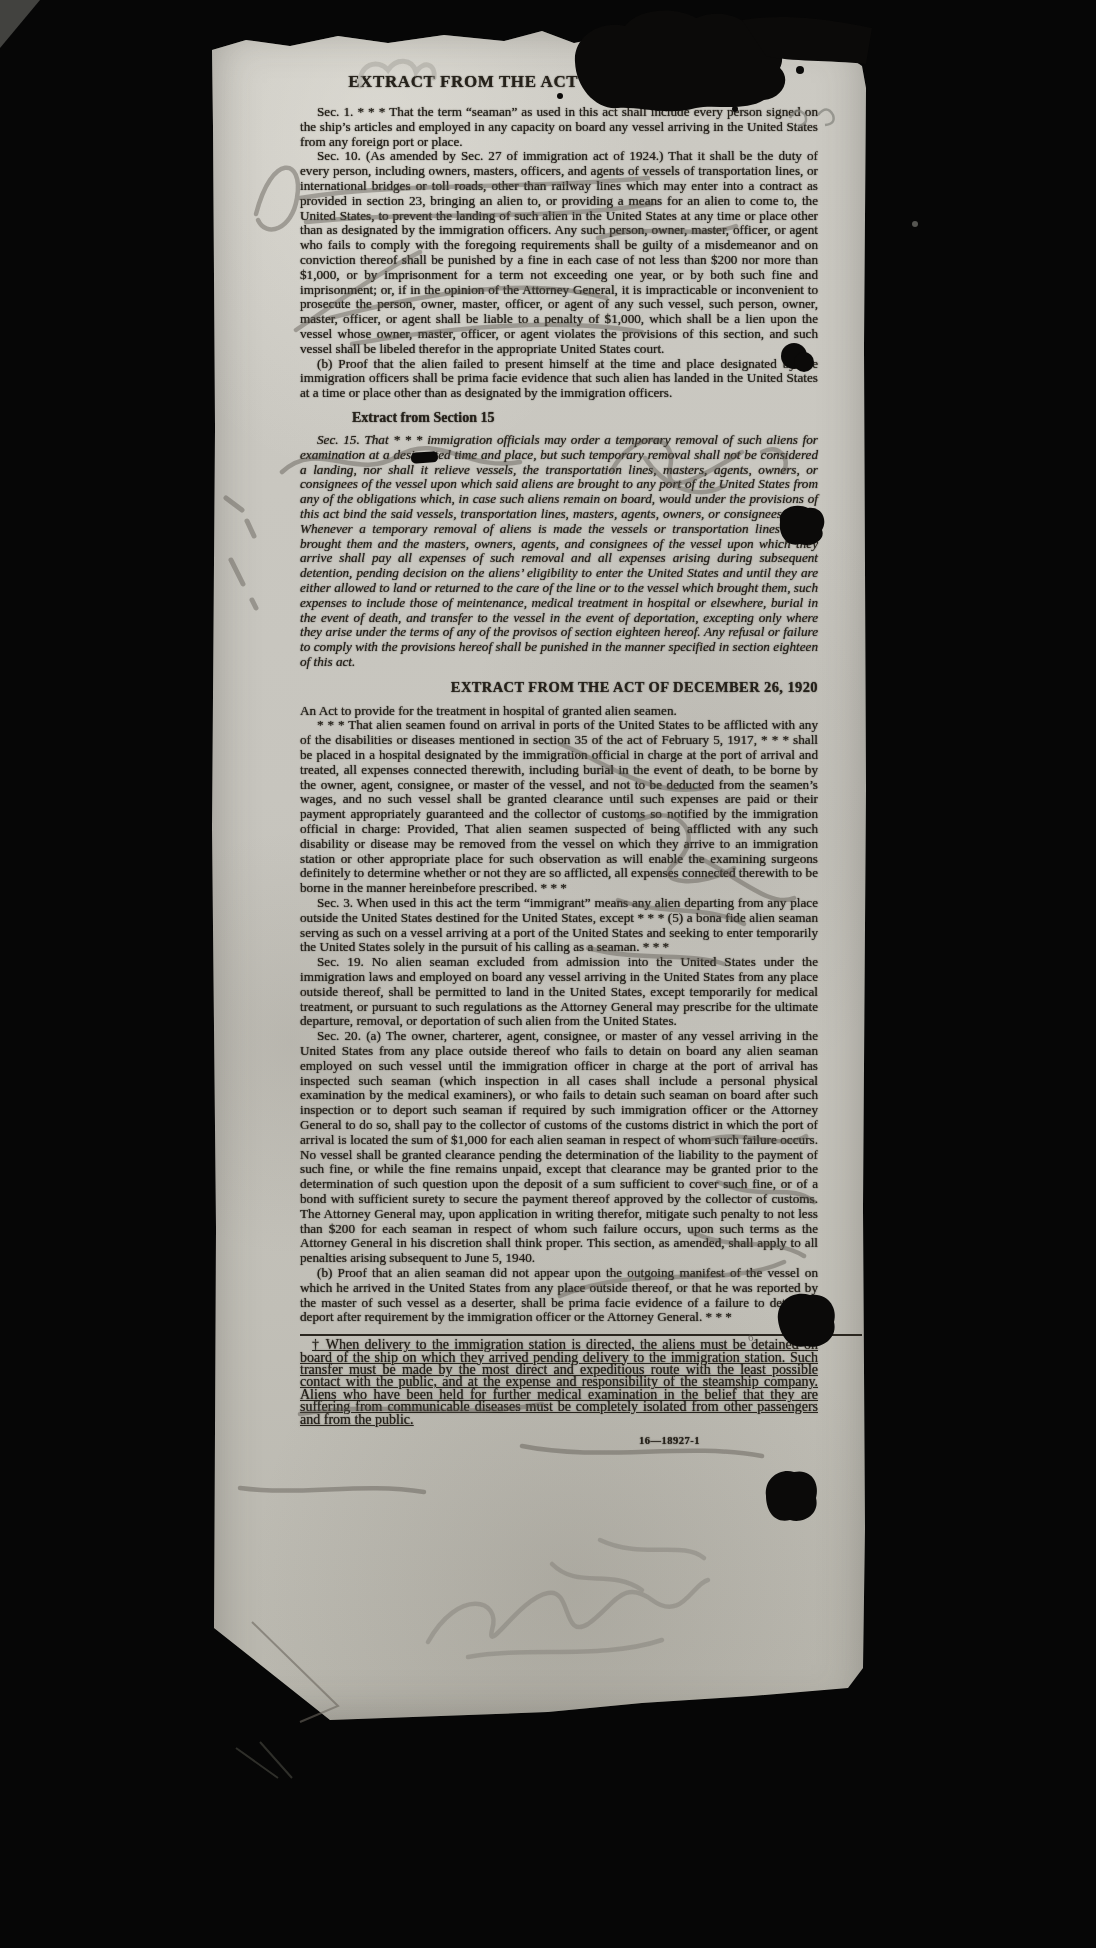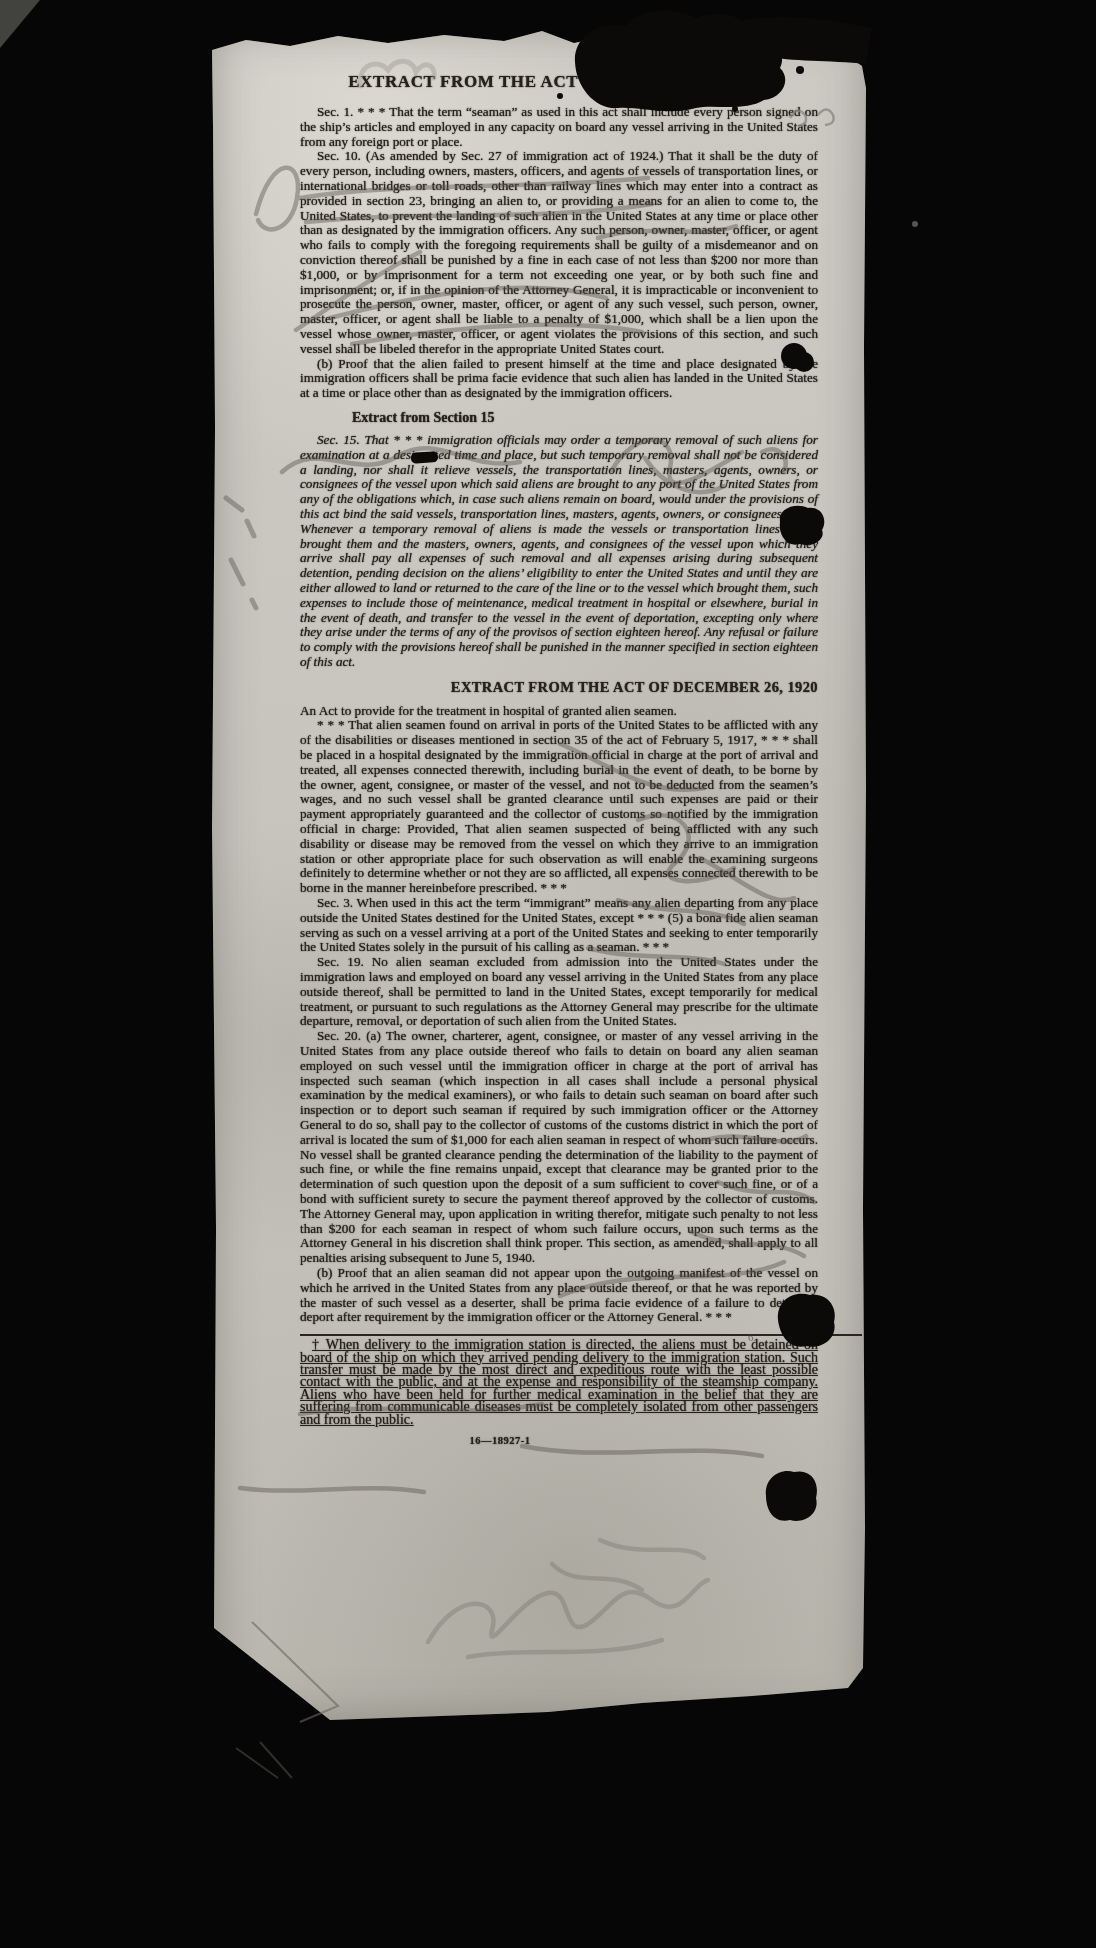--- a/index.html
+++ b/index.html
@@ -21,21 +21,21 @@
   .content{position:absolute;left:88px;top:44px;width:518px;color:#26221b;
     text-shadow:0 0 1px rgba(38,34,27,.85),0 0 2px rgba(38,34,27,.30);}
   h1.doc-title{font-size:17px;font-weight:bold;text-align:center;letter-spacing:.6px;margin:0 0 13px 0;}
   h2.sec-head{font-size:14.5px;font-weight:bold;text-align:right;letter-spacing:.4px;margin:9px 0 8px 0;}
   h2.sub-head{font-size:14px;font-weight:bold;margin:9px 0 7px 52px;}
   p.body{font-size:13.2px;line-height:14.8px;text-align:justify;margin:0;}
   p.ind{text-indent:17px;}
   p.ital{font-style:italic;}
   .rule{border-top:2.2px solid #2a261f;width:calc(100% + 44px);margin:9px 0 3px 0;}
   p.footnote{font-size:14px;line-height:12.4px;text-align:justify;margin:3px 0 0 0;text-indent:12px;text-decoration:underline;}
-  .print-code{font-size:10.5px;font-weight:bold;text-align:center;padding-right:118px;margin-top:9px;letter-spacing:.5px;}
+  .print-code{font-size:10.5px;font-weight:bold;text-align:right;padding-right:118px;margin-top:9px;letter-spacing:.5px;}
   svg.overlay{position:absolute;left:0;top:0;pointer-events:none;}
 </style>
 </head>
 <body>
 
 <div class="stage">
 
   <div class="paper">
     <div class="content">
       <h1 class="doc-title">EXTRACT FROM THE ACT OF FEBRUARY 5, 1917</h1>

